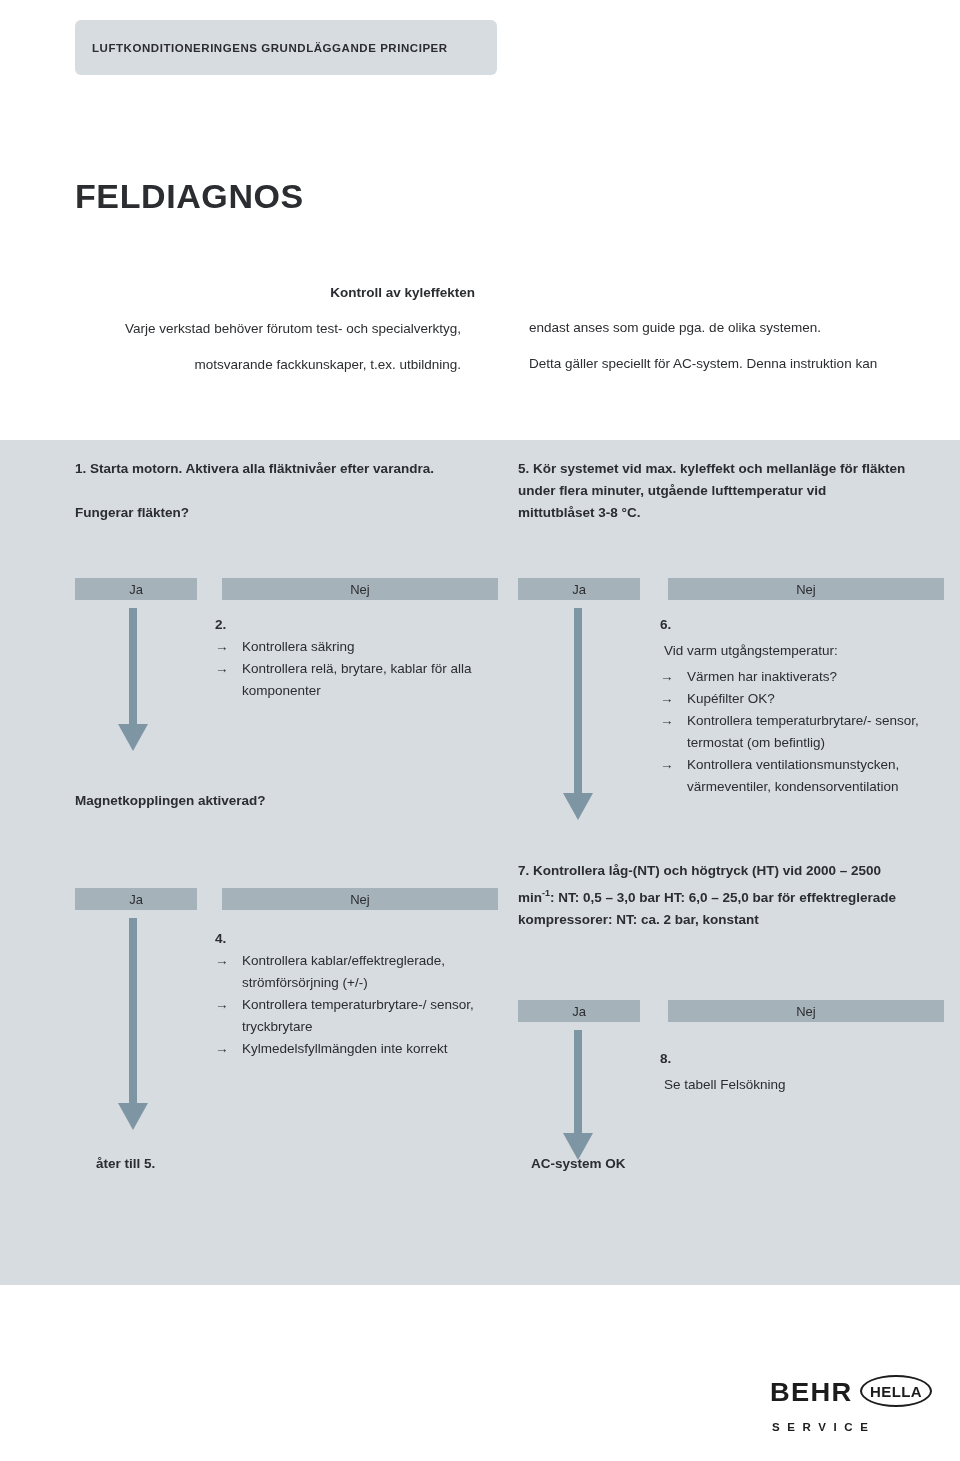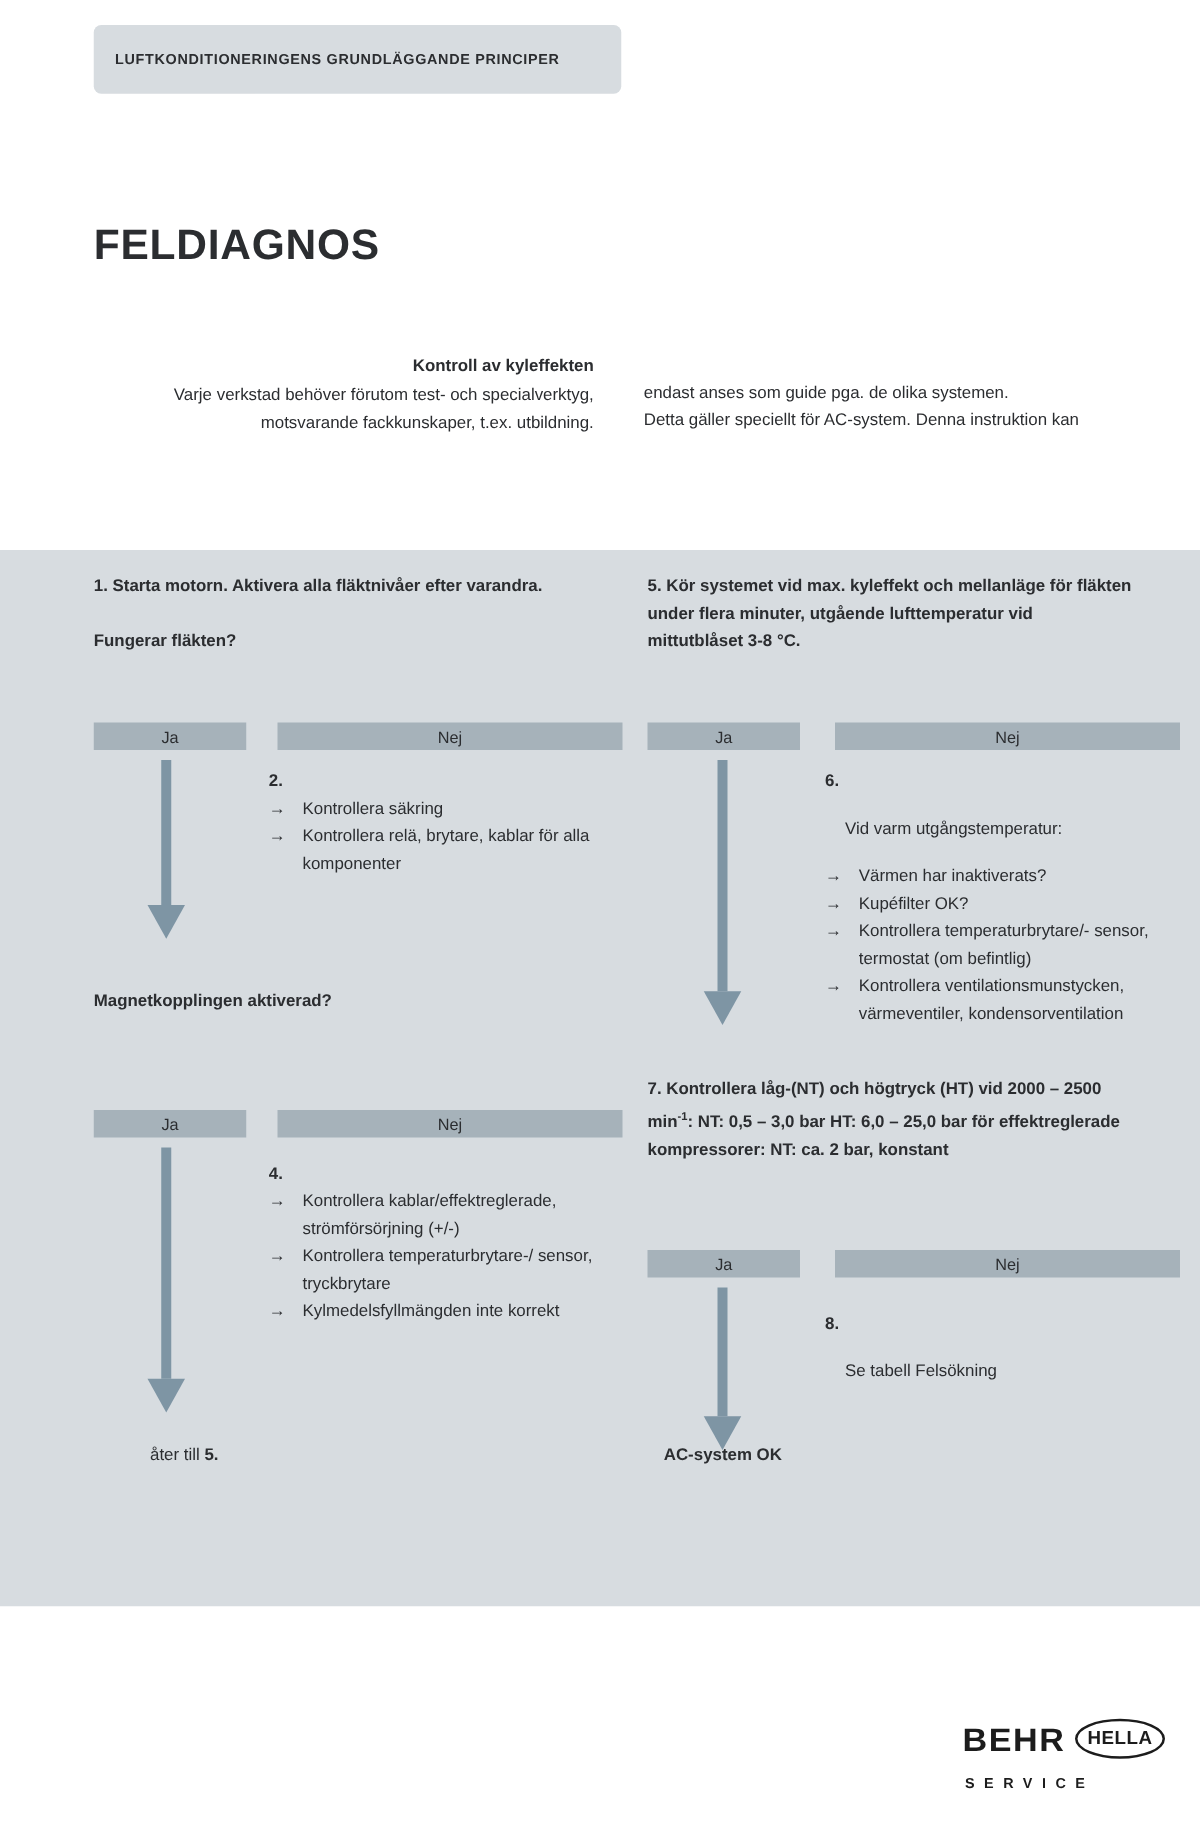--- a/index.html
+++ b/index.html
@@ -67,21 +67,21 @@
   .intro-head {
     font-size: 13.5px;
     font-weight: bold;
     line-height: 22px;
     margin: 0 0 1px 0;
   }
   .intro-body {
     font-size: 13.5px;
     font-weight: normal;
     line-height: 22px;
-    margin: 0;
+    margin: 14px;
   }
 
   
   .flow-panel {
     position: absolute;
     left: 0;
     top: 440px;
     width: 960px;
     height: 845px;
     background: #d7dce0;
@@ -89,21 +89,21 @@
     padding-left: 40px;
   }
 
   
   .blk {
     position: absolute;
     font-size: 13.5px;
     line-height: 22px;
   }
   .bold { font-weight: bold; }
-  .reg  { font-weight: normal; margin-left: 24px; }
+  .reg  { font-weight: bold; }
 
   
   .ansbar {
     position: absolute;
     height: 22px;
     background: #a6b2ba;
     color: #2b2d30;
     font-size: 13px;
     font-weight: normal;
     display: flex;
@@ -139,21 +139,21 @@
   .blist .num {
     font-size: 13.5px;
     font-weight: bold;
     line-height: 22px;
     margin: 0 0 0 0;
   }
   .blist .lead {
     font-size: 13.5px;
     font-weight: normal;
     line-height: 22px;
-    margin: 16px;
+    margin: 4px;
   }
   .blist .li {
     position: relative;
     padding-left: 27px;
     font-size: 13.5px;
     font-weight: normal;
     line-height: 22px;
   }
   .blist .li .bullet {
     position: absolute;

